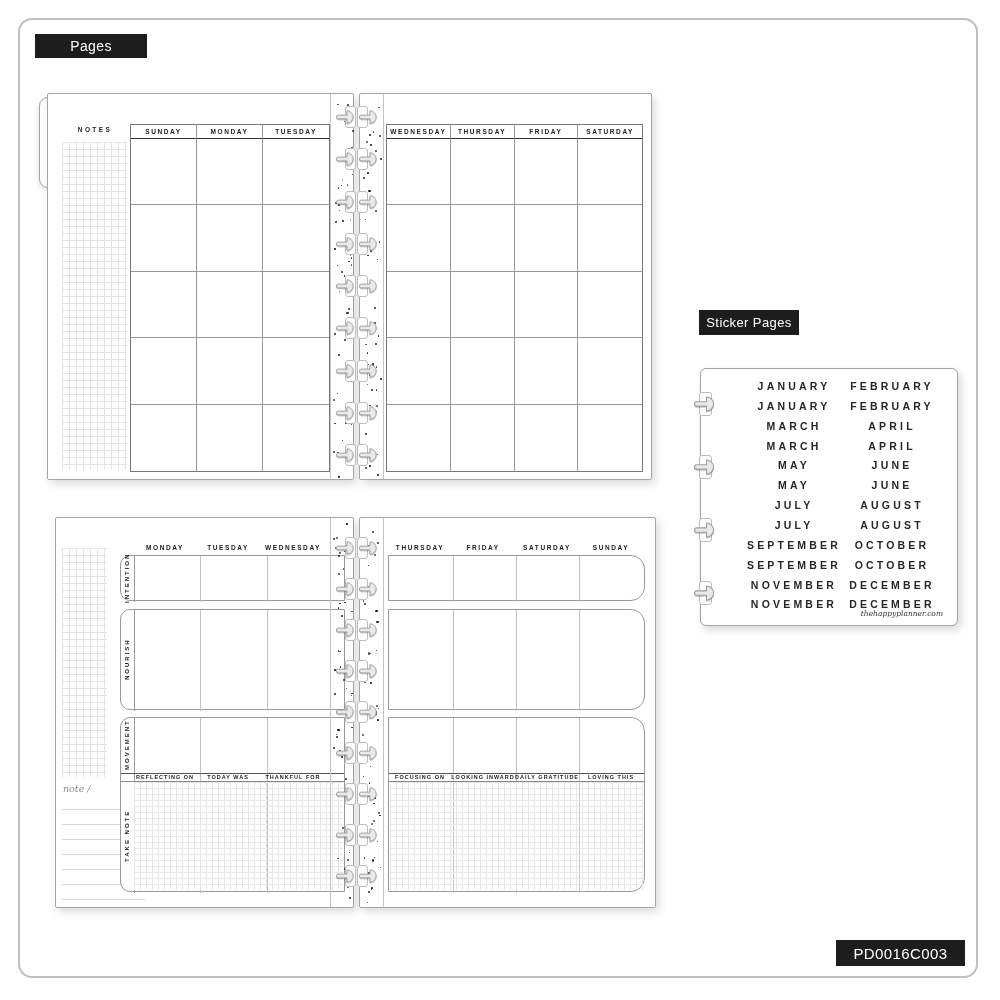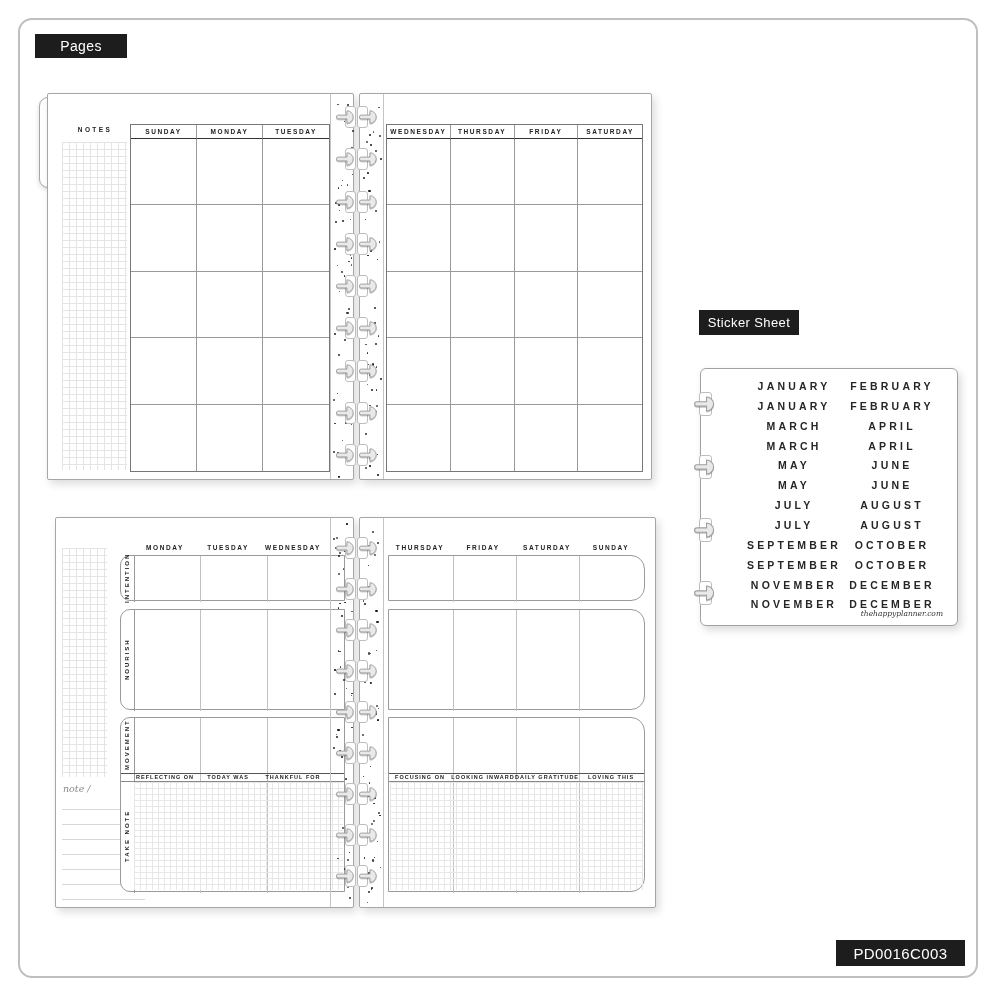--- a/index.html
+++ b/index.html
@@ -2,21 +2,21 @@
 <html><head>
 <meta charset="utf-8">
 <style>
   html,body{margin:0;padding:0;background:#fff;}
   #canvas{position:relative;width:1000px;height:1000px;background:#fff;overflow:hidden;
           font-family:"Liberation Sans",sans-serif;}
   .frame{position:absolute;left:18px;top:18px;width:960px;height:960px;
          border:2px solid #bfbfbf;border-radius:14px;box-sizing:border-box;}
   .badge{position:absolute;background:#1d1d1d;color:#fff;display:flex;align-items:center;
          justify-content:center;letter-spacing:.4px;box-sizing:border-box;}
-  #pages-badge{left:35px;top:34px;width:92px;height:24px;font-size:14px;}
+  #pages-badge{left:35px;top:34px;width:112px;height:24px;font-size:14px;}
   #sticker-badge{left:699px;top:310px;width:100px;height:25px;font-size:13px;}
   #code-badge{left:836px;top:940px;width:129px;height:26px;font-size:15px;}
   .page{position:absolute;background:#fff;border:1px solid #a6a6a6;box-sizing:border-box;
         border-radius:2px;box-shadow:3px 4px 8px rgba(0,0,0,.14);z-index:1;}
   #m-tab{position:absolute;left:39px;top:97px;width:18px;height:91px;background:#fff;
          border:1px solid #a6a6a6;border-radius:9px 0 0 9px;box-sizing:border-box;z-index:0;
          box-shadow:-1px 2px 4px rgba(0,0,0,.10);}
   .grid-bg{background-image:linear-gradient(to right,#e4e4e4 1px,transparent 1px),
            linear-gradient(to bottom,#e4e4e4 1px,transparent 1px);background-size:7px 7px;}
   .grid-bg-sm{background-image:linear-gradient(to right,#e7e7e7 1px,transparent 1px),
@@ -58,21 +58,21 @@
   #m-notes-grid{position:absolute;left:62px;top:142px;width:65px;height:328px;z-index:2;}
   #w-notes-grid{position:absolute;left:62px;top:548px;width:45px;height:229px;z-index:2;}
 </style>
 </head>
 <body>
 
 <div id="canvas">
   <div class="frame"></div>
 
   <div class="badge" id="pages-badge">Pages</div>
-  <div class="badge" id="sticker-badge">Sticker Sheet</div>
+  <div class="badge" id="sticker-badge">Sticker Pages</div>
   <div class="badge" id="code-badge">PD0016C003</div>
 
   <div id="m-tab"></div>
   <div class="page" style="left:47px;top:93px;width:307px;height:387px;"></div>
   <div class="page" style="left:359px;top:93px;width:293px;height:387px;"></div>
   <span class="tiny-h" style="left:95px;top:126px;letter-spacing:2.4px;">NOTES</span>
   <div id="m-notes-grid" class="grid-bg"></div>
   <div class="cal" id="m-cal-left" style="left: 130px; top: 124px; width: 200px; height: 348px; grid-template-columns: repeat(3, 1fr); grid-template-rows: 14px repeat(5, 1fr);">
       <div class="hc">SUNDAY</div>
       <div class="hc">MONDAY</div>

